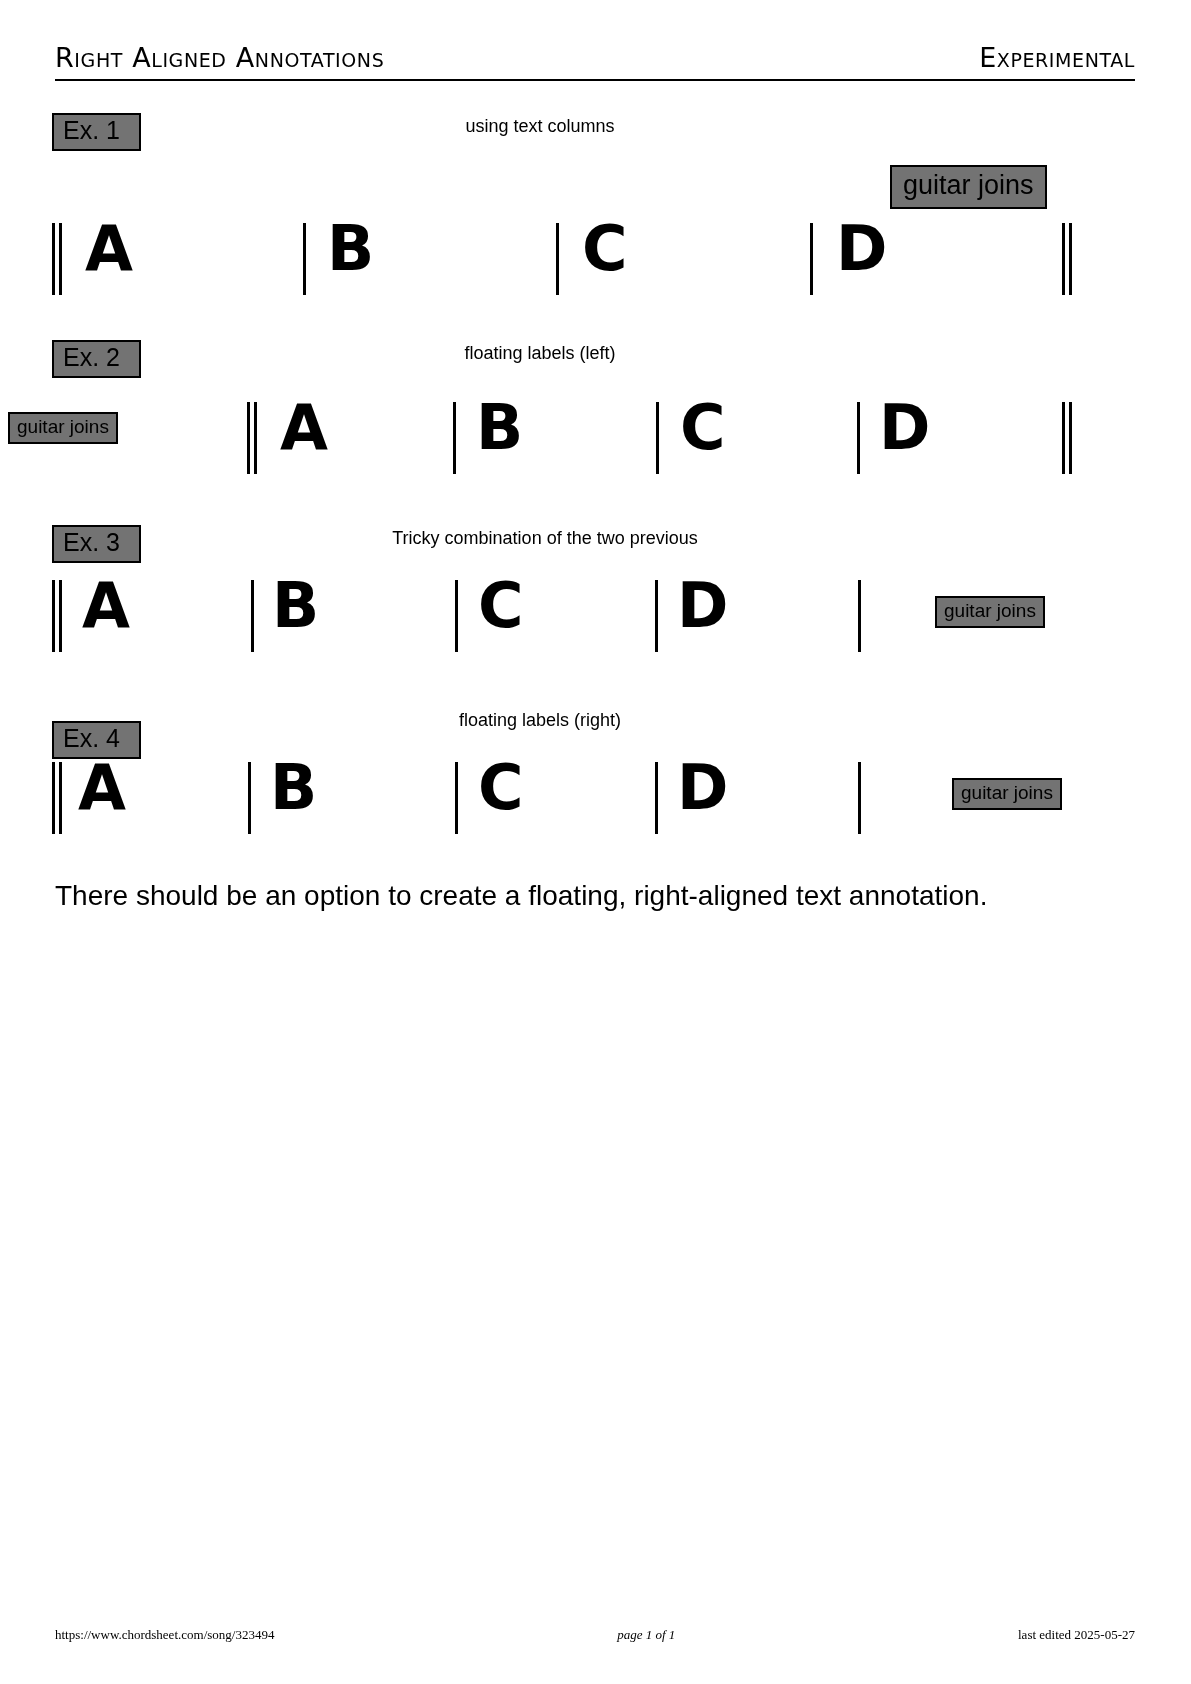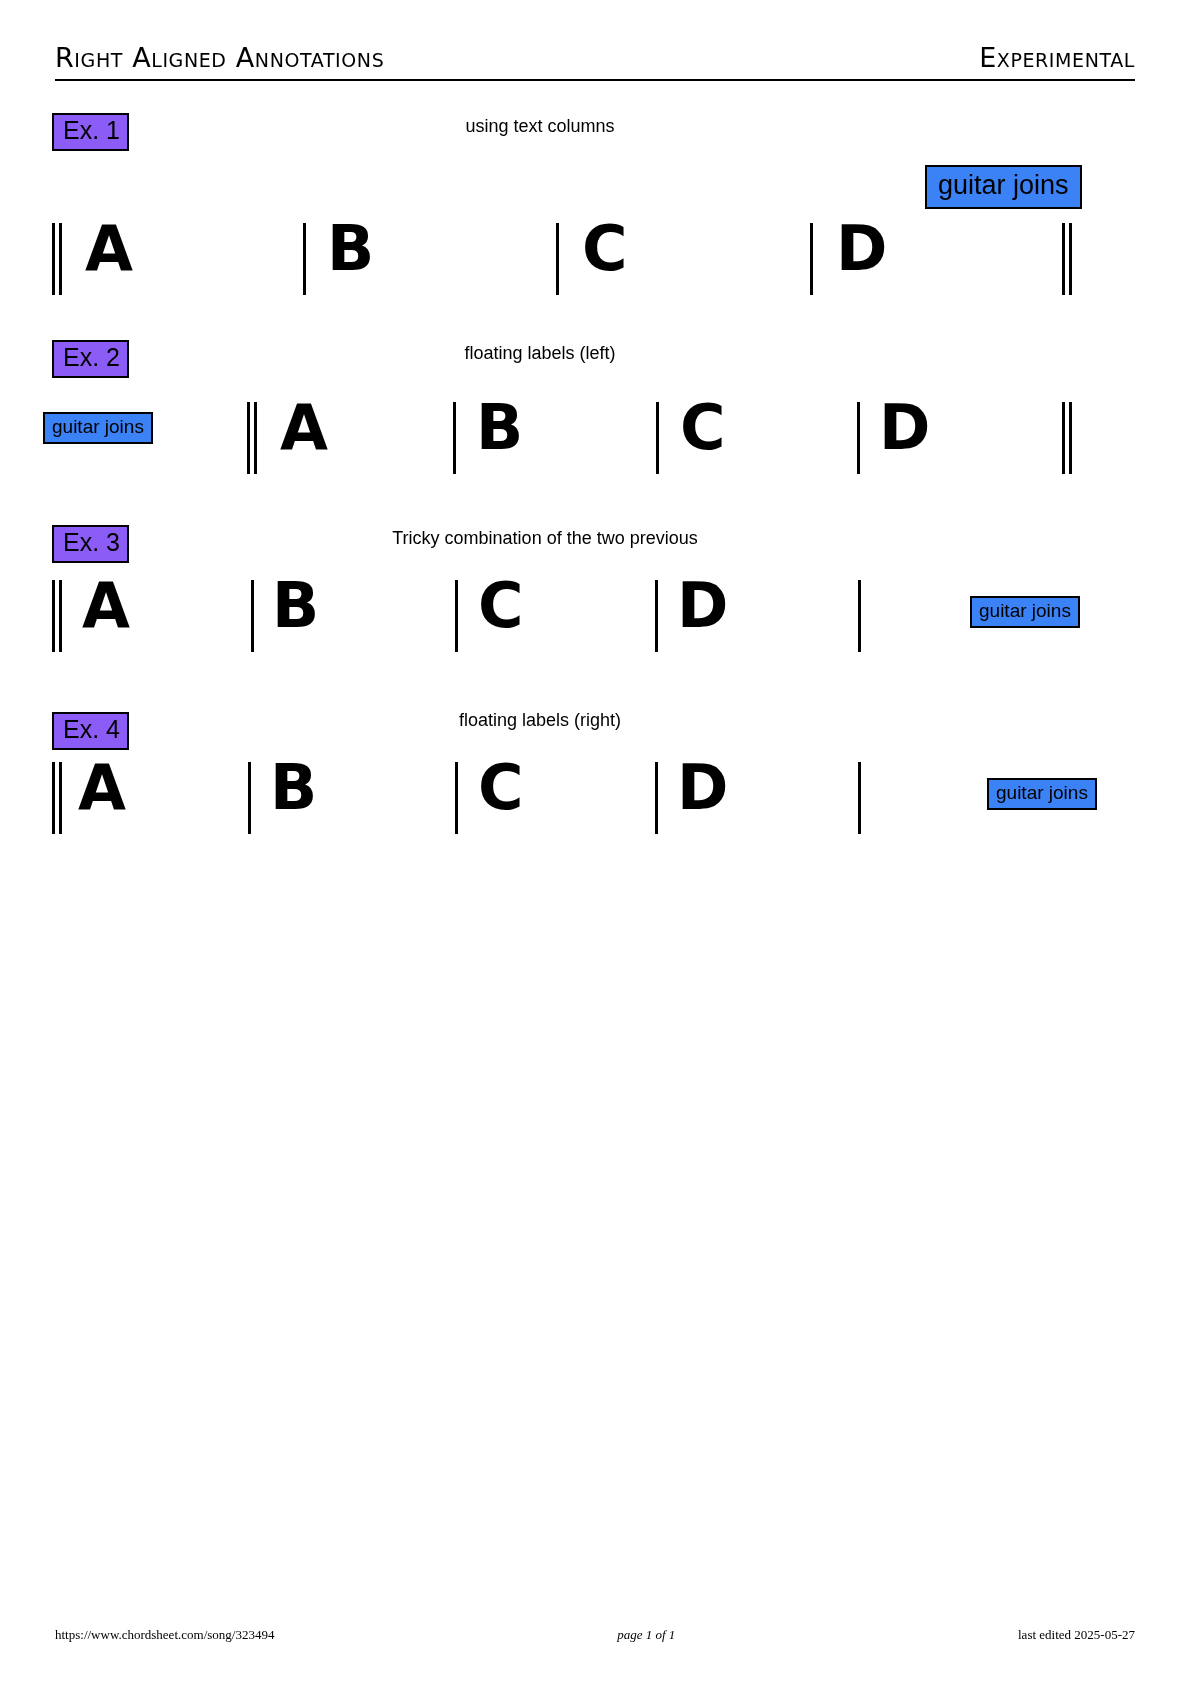--- a/index.html
+++ b/index.html
@@ -48,24 +48,24 @@
   
   .example {
     position: absolute;
     left: 0;
     width: 1191px;
   }
 
   .ex-tag {
     position: absolute;
     border: 2px solid #000;
-    padding: 2px 7px 4px 9px;
+    padding: 2px 19px 4px 9px;
     font-size: 25px;
     line-height: 1.1;
-    background: #8b5cf6;
+    background: #737373;
     white-space: nowrap;
   }
 
   .ex-caption {
     position: absolute;
     font-size: 18px;
     white-space: nowrap;
     text-align: center;
   }
 
@@ -92,24 +92,23 @@
     border-left: 3px solid #000;
     border-right: 3px solid #000;
     background: transparent;
     box-sizing: border-box;
   }
 
   
   .label-box {
     position: absolute;
     border: 2px solid #000;
-    background: #3b82f6;
+    background: #737373;
     white-space: nowrap;
     line-height: 1.15;
-    margin-left: 35px;
   }
   .label-big {
     font-size: 27px;
     padding: 3px 11px 6px 11px;
   }
   .label-small {
     font-size: 19px;
     padding: 2px 7px 4px 7px;
   }
 
@@ -209,21 +208,21 @@
       <div class="chord" style="left:478px; top:0;">C</div>
 
       <div class="bar" style="left:655px; top:5px; height:72px;"></div>
       <div class="chord" style="left:677px; top:0;">D</div>
 
       <div class="bar" style="left:858px; top:5px; height:72px;"></div>
     </div>
   </div>
 
   <div class="example" style="top:702px;height:170px;">
-    <div class="ex-tag" style="left:52px; top:10px;text-align:center;">Ex. 4</div>
+    <div class="ex-tag" style="left:52px; top:19px;text-align:center;">Ex. 4</div>
     <div class="ex-caption" style="left:330px; top:8px; width:420px;">floating labels (right)</div>
 
     <div class="label-box label-small" style="left:952px; top:76px;">guitar joins</div>
 
     <div class="chordline" style="left:0; top:55px; width:1191px;">
       <div class="bar double" style="left:52px; top:5px; height:72px;"></div>
       <div class="chord" style="left:78px; top:0;">A</div>
 
       <div class="bar" style="left:248px; top:5px; height:72px;"></div>
       <div class="chord" style="left:270px; top:0;">B</div>
@@ -231,20 +230,21 @@
       <div class="bar" style="left:455px; top:5px; height:72px;"></div>
       <div class="chord" style="left:478px; top:0;">C</div>
 
       <div class="bar" style="left:655px; top:5px; height:72px;"></div>
       <div class="chord" style="left:677px; top:0;">D</div>
 
       <div class="bar" style="left:858px; top:5px; height:72px;"></div>
     </div>
   </div>
 
+  <div class="body-text">There should be an option to create a floating, right-aligned text annotation.</div>
 
   <div class="footer">
     <div class="footer-left">https://www.chordsheet.com/song/323494</div>
     <div class="footer-center">page 1 of 1</div>
     <div class="footer-right">last edited 2025-05-27</div>
   </div>
 
 </div>
 
 </body></html>

